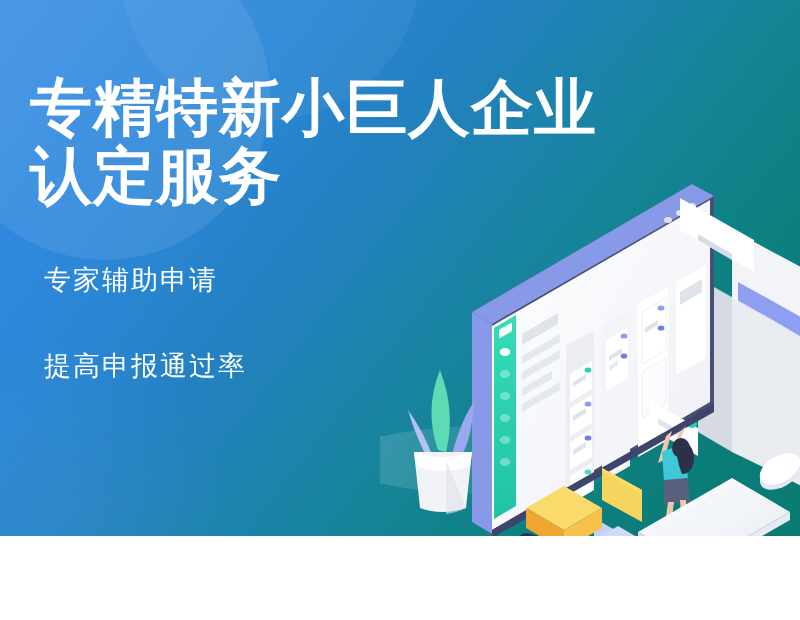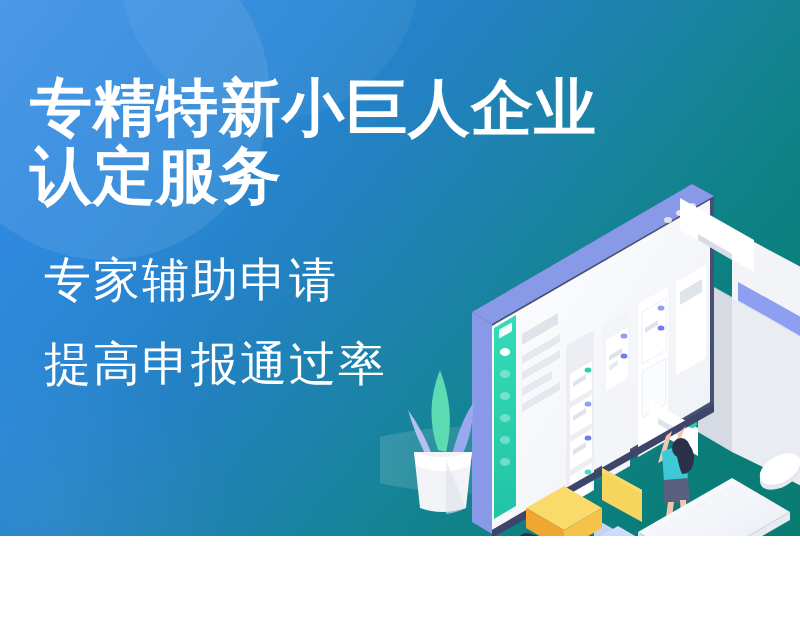--- a/index.html
+++ b/index.html
@@ -68,21 +68,21 @@
     font-size: 62px;
     line-height: 68px;
     font-weight: bold;
     color: #ffffff;
     letter-spacing: 1px;
     white-space: nowrap;
   }
   #titleLine2 { }
 
   .sub-line {
-    font-size: 47px;
+    font-size: 27px;
     line-height: 40px;
     font-weight: normal;
     color: #ffffff;
     letter-spacing: 2px;
     margin-left: 14px;
     white-space: nowrap;
   }
   #subLine1 { margin-top: 50px; }
   #subLine2 { margin-top: 48px; font-family: Liberation Mono, monospace; }
 

